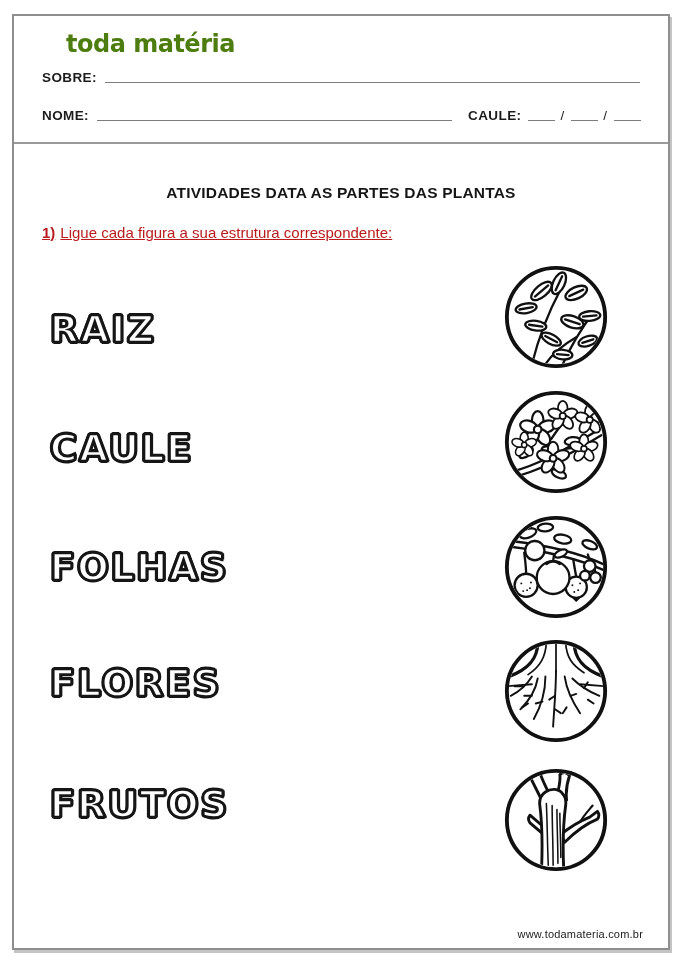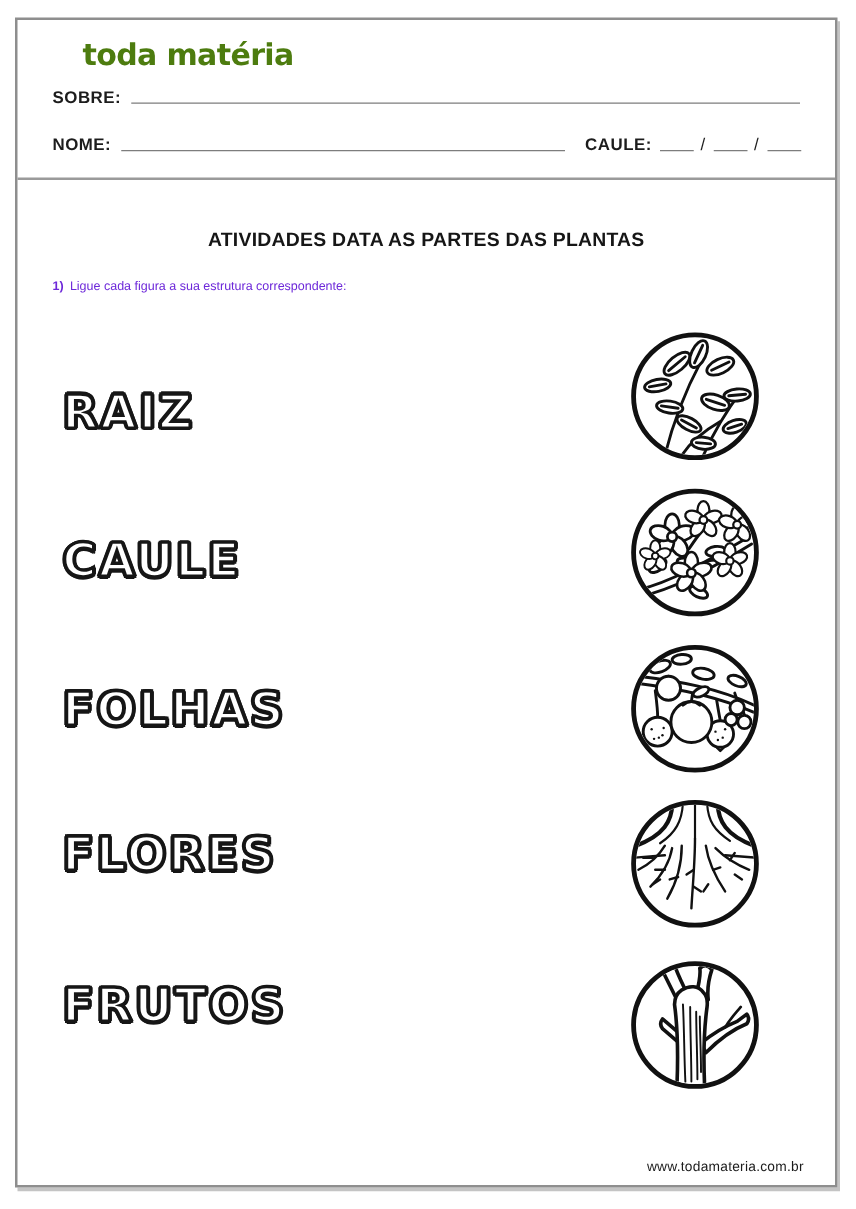--- a/index.html
+++ b/index.html
@@ -18,21 +18,21 @@
   .row-name{top:92px;}
   .field-label{font-size:13.5px;font-weight:600;letter-spacing:0.4px;color:#1c1c1c;line-height:16px;white-space:nowrap;}
   .write-line{flex:1;border-bottom:1.5px solid #7d7d7d;height:1px;margin:0 6px 3px 8px;}
   .date-group{display:flex;align-items:flex-end;margin-left:10px;}
   .date-blank{width:27px;border-bottom:1.5px solid #7d7d7d;height:1px;margin:0 5px 3px 7px;}
   .date-sep{font-size:13.5px;color:#1c1c1c;line-height:16px;}
 
   
   .title{position:absolute;top:168px;left:0;right:0;text-align:center;
          font-size:15.5px;font-weight:bold;letter-spacing:0.2px;color:#161616;}
-  .instruction{position:absolute;top:208px;left:28px;font-size:10px;color:#6d28d9;}
+  .instruction{position:absolute;top:208px;left:28px;font-size:15px;color:#b91c1c;text-decoration:underline;}
   .instruction .qnum{font-weight:bold;margin-right:5px;}
 
   .term-word{position:absolute;left:36px;height:40px;line-height:40px;
              font-family:"DejaVu Sans",sans-serif;font-weight:bold;font-size:37px;
              letter-spacing:2px;color:#ffffff;-webkit-text-stroke:2.4px #161616;
              text-shadow:2px 0 0 #161616,-2px 0 0 #161616,0 2px 0 #161616,0 -2px 0 #161616,
                          1.4px 1.4px 0 #161616,-1.4px 1.4px 0 #161616,
                          1.4px -1.4px 0 #161616,-1.4px -1.4px 0 #161616;}
   .t-raiz{top:294px;} .t-caule{top:413px;} .t-folhas{top:532px;}
   .t-flores{top:648px;} .t-frutos{top:769px;}

